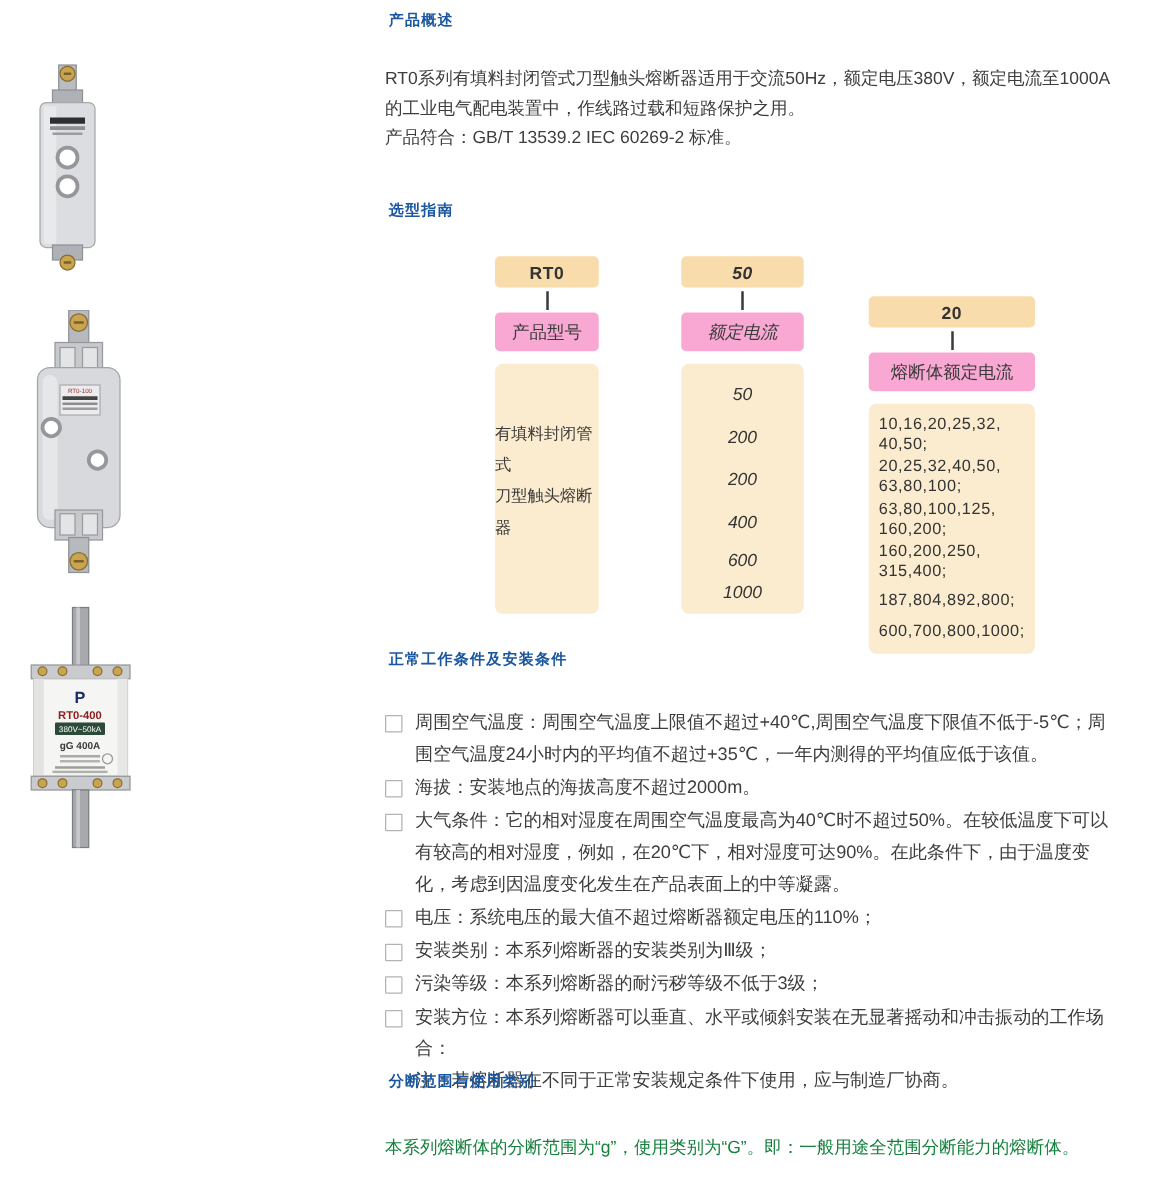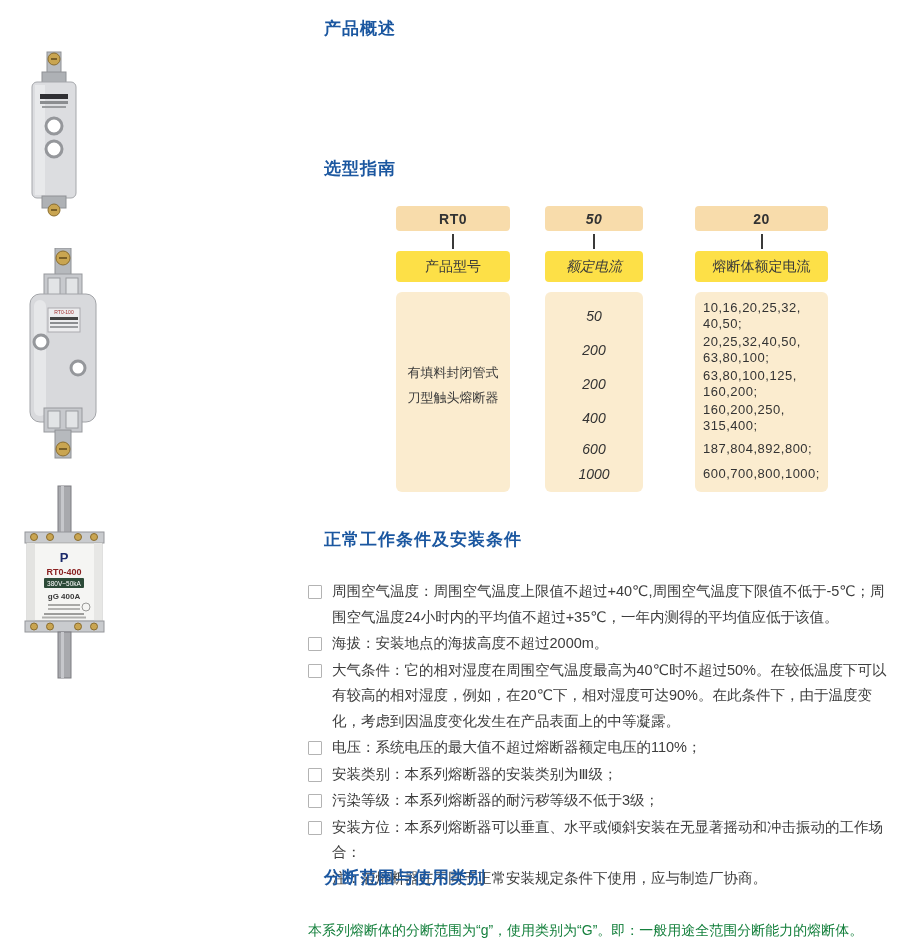--- a/index.html
+++ b/index.html
@@ -6,39 +6,39 @@
   .page{
     position:relative;width:920px;height:949px;background:#ffffff;overflow:hidden;
     font-family:"Liberation Sans","DejaVu Sans",sans-serif;color:#3d3d3d;
   }
   
   .photo{position:absolute;}
   
   .content{position:absolute;left:308px;top:0;width:600px;}
   .sec{position:absolute;left:0;width:600px;}
   h2.sec-title{
-    margin:16px;padding-top:2px;font-size:17px;font-weight:bold;
+    margin:3px;padding-top:2px;font-size:12px;font-weight:bold;
     color:#1b57a0;letter-spacing:1px;line-height:22px;
   }
   .para{margin-top:24px;font-size:14px;line-height:23.5px;color:#3d3d3d;}
   .para .line{white-space:nowrap;}
   
   .diagram{position:relative;margin-top:26px;height:292px;}
   .dcol{position:absolute;top:0;}
-  .dcol.c1{left:88px;width:114px;}
+  .dcol.c1{left:88px;width:83px;}
   .dcol.c2{left:237px;width:98px;font-style:italic;}
-  .dcol.c3{left:387px;width:133px;}
+  .dcol.c3{left:387px;width:133px;margin-top:32px;}
   .code-box{
     height:25px;border-radius:4px;background:#f8dcab;
     display:flex;align-items:center;justify-content:center;
     font-size:14px;font-weight:bold;color:#333;letter-spacing:.5px;
   }
   .connector{width:2px;height:15px;background:#3a3a3a;margin:3px auto 2px auto;}
   .label-box{
-    height:31px;border-radius:4px;background:#fde047;
+    height:31px;border-radius:4px;background:#f9a8d4;
     display:flex;align-items:center;justify-content:center;
     font-size:14px;color:#3a3a3a;
   }
   .detail-box{
     margin-top:10px;height:200px;border-radius:6px;background:#fbeccf;
     box-sizing:border-box;
   }
   .detail-box.center{
     display:flex;flex-direction:column;align-items:center;justify-content:center;
     font-size:13px;line-height:25px;color:#3a3a3a;padding-bottom:14px;
@@ -136,23 +136,28 @@
     <circle cx="60" cy="144.5" r="3.5" fill="#c9a551" stroke="#8a6d2f" stroke-width="1"></circle>
     <circle cx="76" cy="144.5" r="3.5" fill="#c9a551" stroke="#8a6d2f" stroke-width="1"></circle>
     <rect x="40" y="150" width="13" height="46" fill="#a8a9ad" stroke="#7c7d81" stroke-width="1"></rect>
     <rect x="43" y="150" width="3" height="46" fill="#c6c7cb"></rect>
   </svg>
 
   <div class="content">
 
     <div class="sec" style="top:0;">
       <h2 class="sec-title">产品概述</h2>
-    </div>
-
-    <div class="sec" style="top:140px;">
+      <div class="para">
+        <div class="line">RT0系列有填料封闭管式刀型触头熔断器适用于交流50Hz，额定电压380V，额定电流至1000A</div>
+        <div class="line">的工业电气配电装置中，作线路过载和短路保护之用。</div>
+        <div class="line">产品符合：GB/T 13539.2   IEC 60269-2 标准。</div>
+      </div>
+    </div>
+
+    <div class="sec" style="top:152px;">
       <h2 class="sec-title">选型指南</h2>
       <div class="diagram">
 
         <div class="dcol c1">
           <div class="code-box">RT0</div>
           <div class="connector"></div>
           <div class="label-box">产品型号</div>
           <div class="detail-box center">
             <div>有填料封闭管式</div>
             <div>刀型触头熔断器</div>

